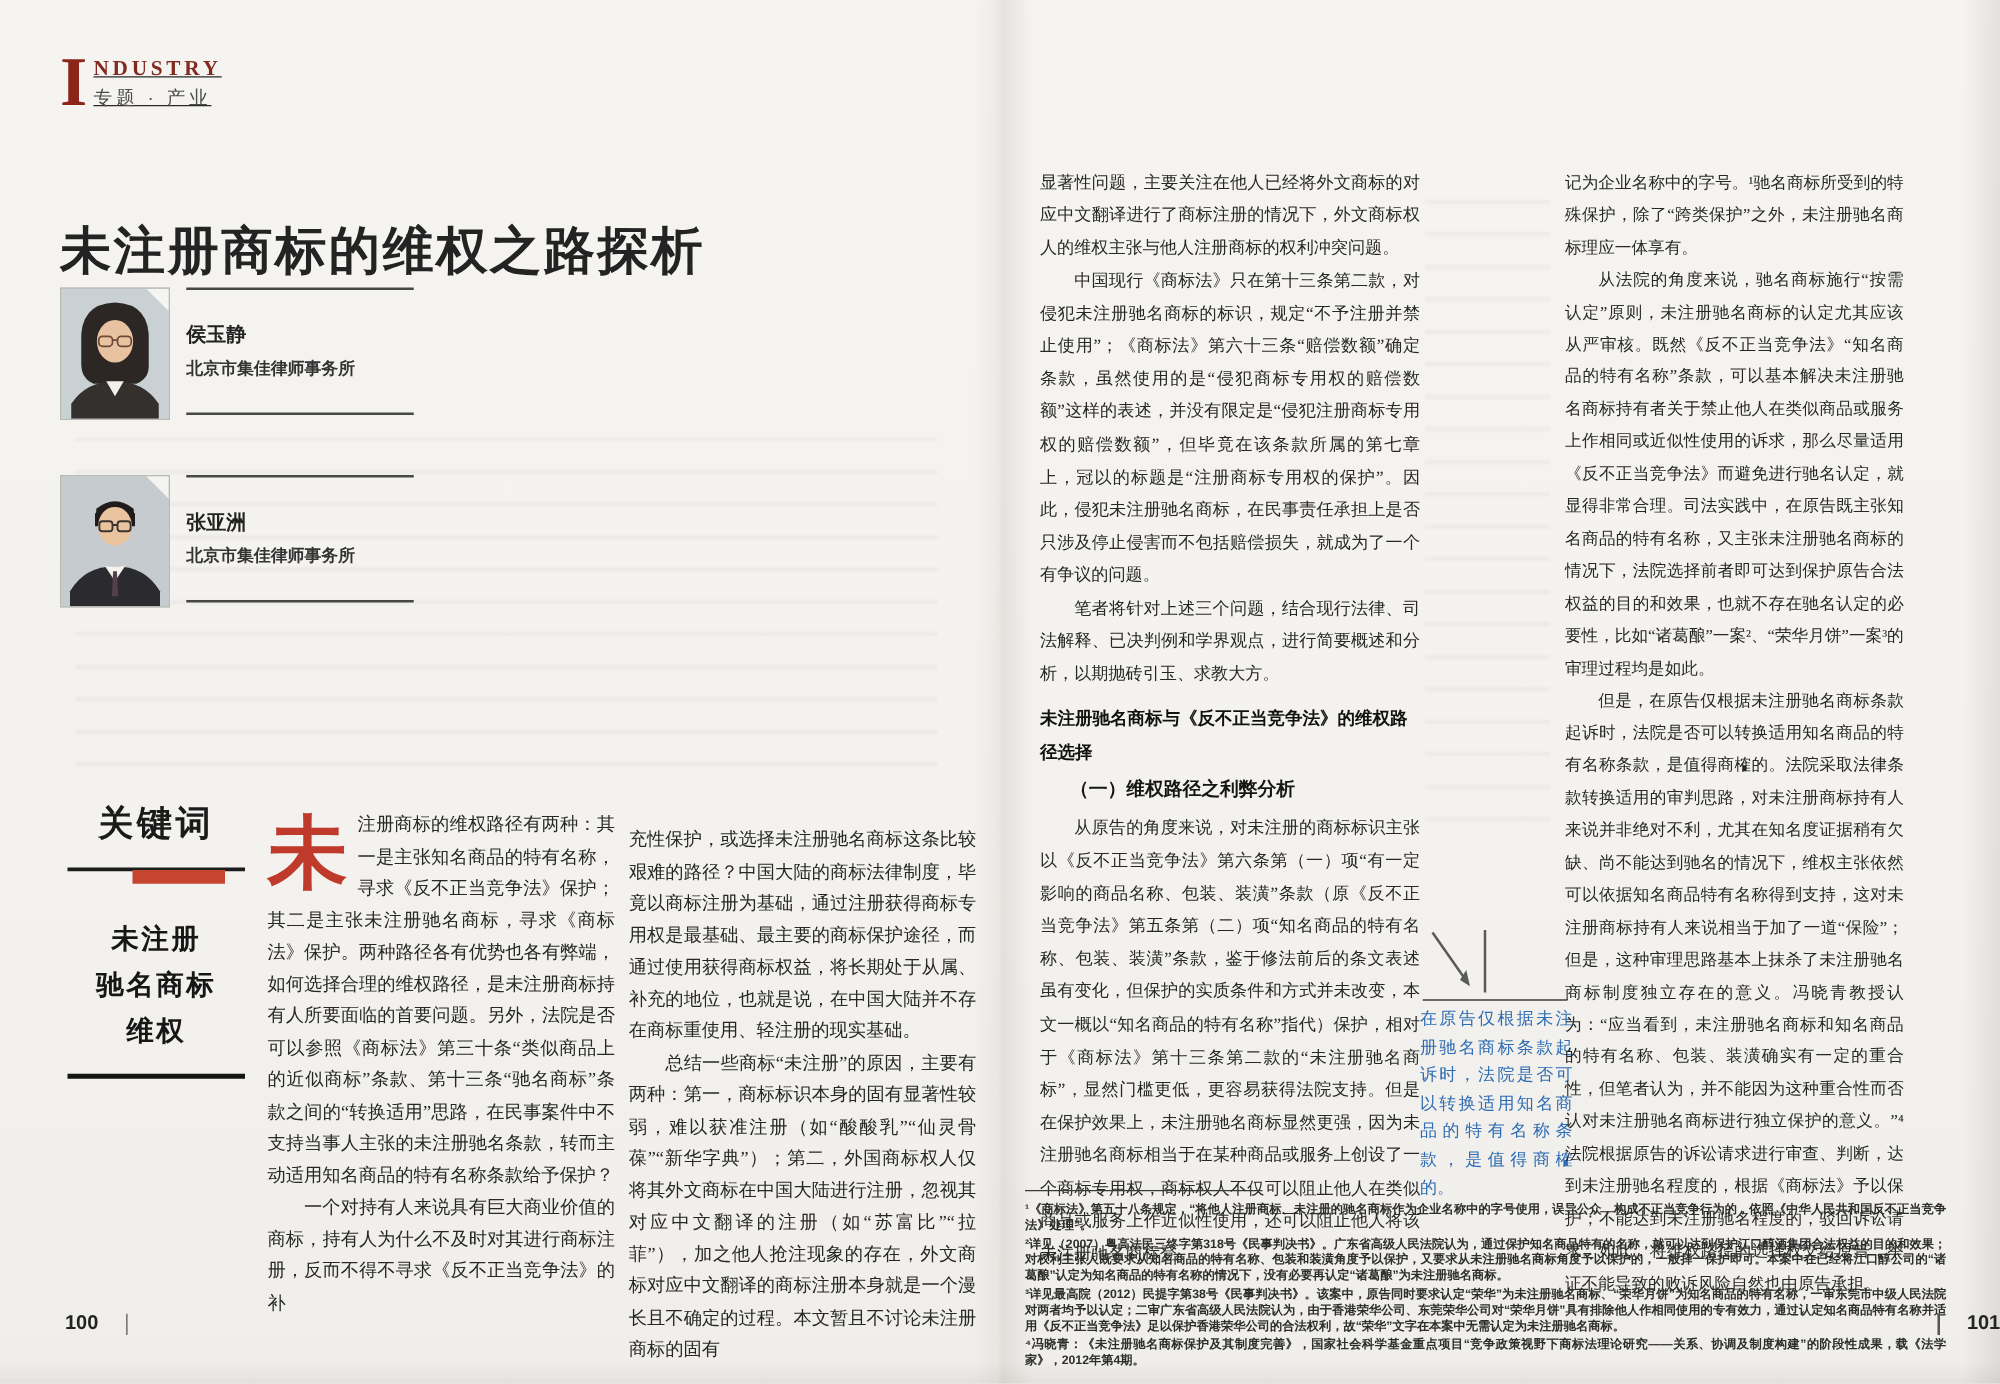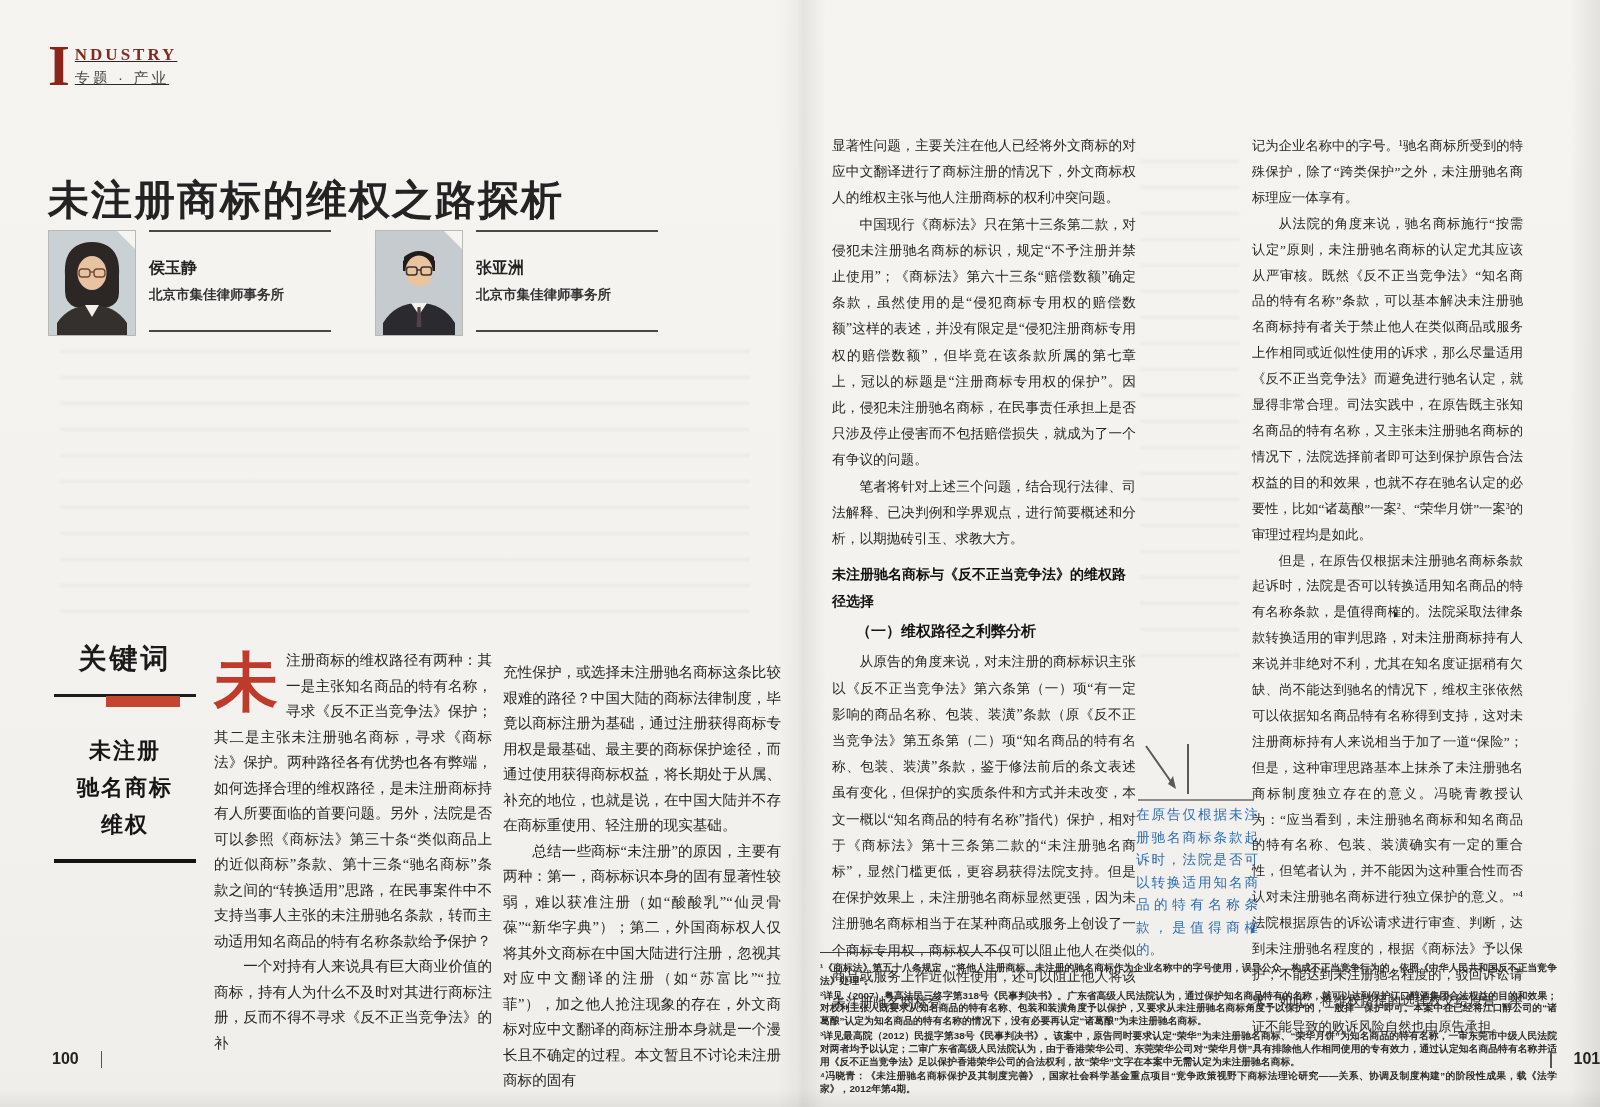--- a/index.html
+++ b/index.html
@@ -24,21 +24,21 @@
   .masthead{position:absolute;left:48px;top:40px;display:flex;align-items:flex-start;}
   .masthead-initial{font-family:"Liberation Serif",serif;font-size:56px;line-height:52px;font-weight:700;color:#8c2519;}
   .masthead-side{margin-left:5px;padding-top:5px;text-decoration:underline;}
   .masthead-name{font-family:"Liberation Serif",serif;font-size:17px;letter-spacing:3px;color:#822a1f;font-weight:600;}
   .masthead-section{margin-top:4px;font-family:"Liberation Sans",sans-serif;font-size:15px;letter-spacing:3px;color:#4b4b4b;}
 
   .headline{position:absolute;left:48px;top:146px;font-family:"Liberation Sans",sans-serif;
     font-size:41px;font-weight:800;letter-spacing:2px;color:#232323;}
 
   
-  .authors{position:absolute;left:48px;top:230px;display:flex;gap:44px;}
+  .authors{position:absolute;left:48px;top:230px;display:flex;gap:44px;flex-direction:column;}
   .author-card{display:flex;gap:13px;}
   .photo{width:86px;height:104px;border:1px solid #b9b8b2;background:#ccd2d5;display:block;}
   .author-info{width:182px;height:102px;box-sizing:border-box;border-top:2px solid #474747;border-bottom:2px solid #474747;
     display:flex;flex-direction:column;justify-content:center;font-family:"Liberation Sans",sans-serif;}
   .author-name{font-size:16px;font-weight:700;color:#222;}
   .author-aff{margin-top:7px;font-size:13.5px;font-weight:700;color:#333;}
 
   
   .keywords{position:absolute;left:54px;top:640px;width:142px;text-align:center;}
   .kw-title{font-size:28px;font-weight:700;letter-spacing:3px;color:#1b1b1b;}

